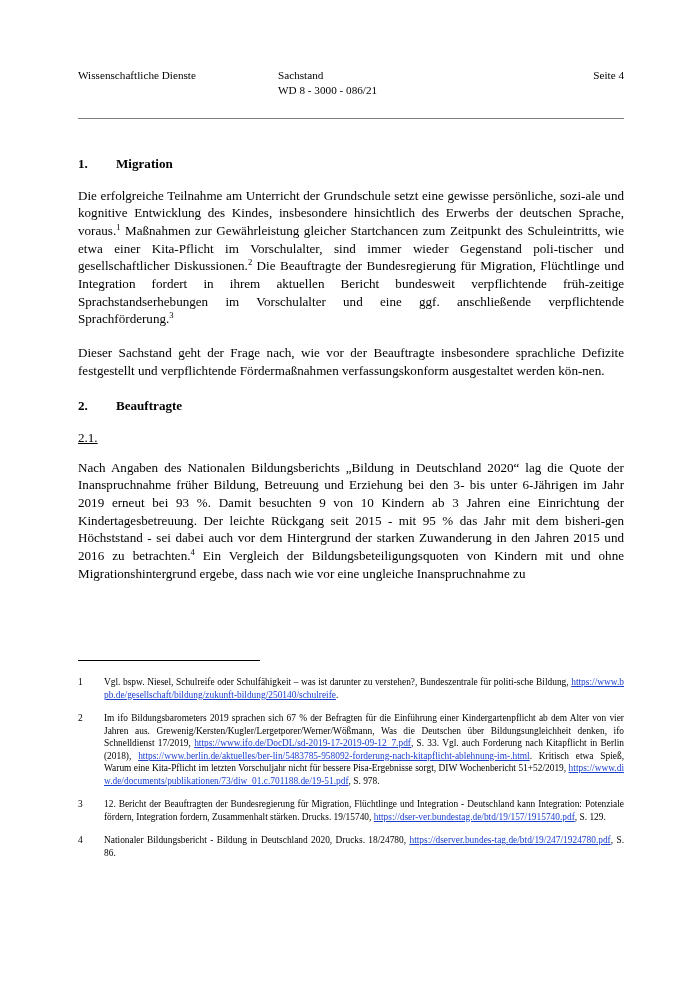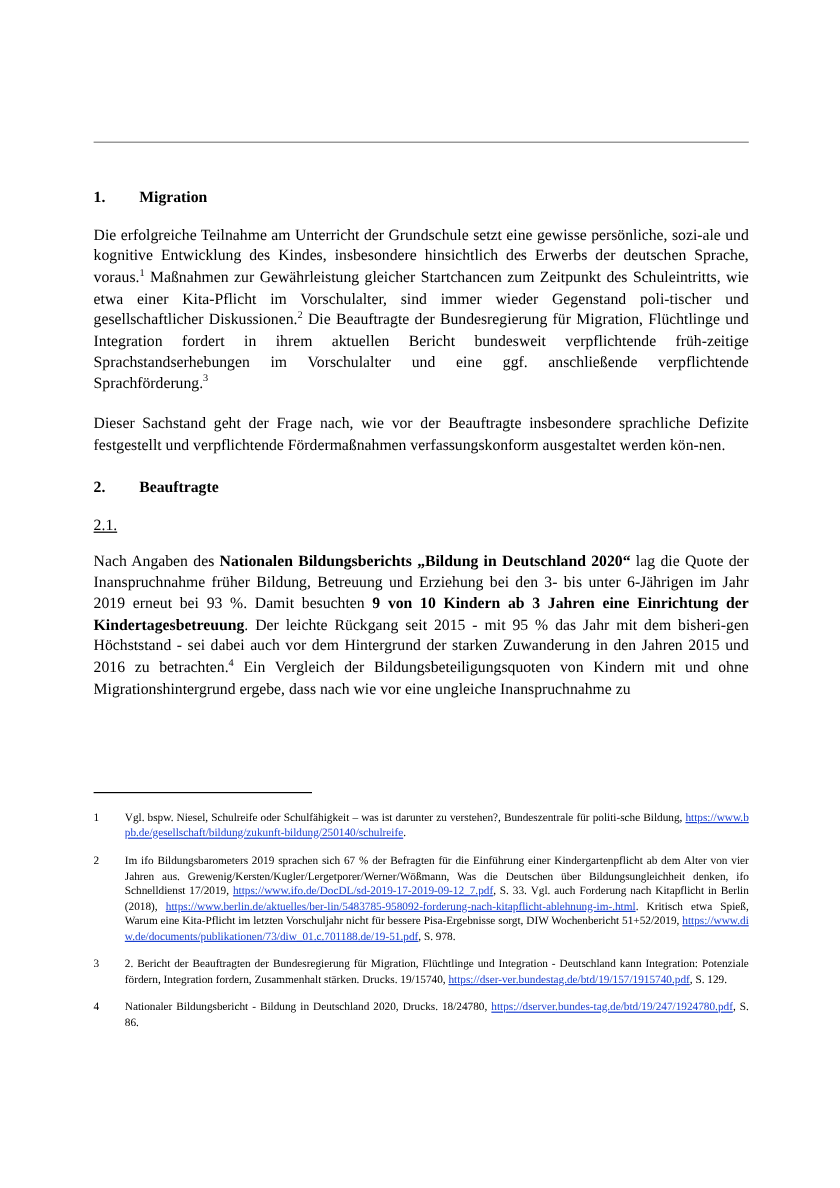--- a/index.html
+++ b/index.html
@@ -85,21 +85,21 @@
     width: 38px;
     flex: 0 0 38px;
     text-decoration: underline;
   }
   p.para {
     margin: 0 0 16px 0;
   }
   p.para.tight {
     margin-bottom: 18px;
   }
-  b { font-weight: bold; }
+  b { font-weight: normal; }
   sup {
     font-size: 8.6px;
     vertical-align: super;
     line-height: 0;
   }
   
   .fn-rule {
     position: absolute;
     top: 660px;
     left: 78px;
@@ -131,20 +131,30 @@
     color: #1a3fd0;
     text-decoration: underline;
     word-break: break-all;
   }
 </style>
 </head>
 <body>
 
 <div class="page">
 
+  <div class="header">
+    <div class="header-row">
+      <div class="hdr-left">Wissenschaftliche Dienste</div>
+      <div class="hdr-center">
+        <div>Sachstand</div>
+        <div class="hdr-sub">WD 8 - 3000 - 086/21</div>
+      </div>
+      <div class="hdr-right">Seite 4</div>
+    </div>
+  </div>
   <div class="header-rule"></div>
 
   <div class="content">
 
     <div class="heading">
       <span class="num">1.</span>
       <span>Migration</span>
     </div>
 
     <p class="para"><span>Die erfolgreiche Teilnahme am Unterricht der Grundschule setzt eine gewisse persönliche, sozi-ale und kognitive Entwicklung des Kindes, insbesondere hinsichtlich des Erwerbs der deutschen Sprache, voraus.</span><sup>1</sup><span> Maßnahmen zur Gewährleistung gleicher Startchancen zum Zeitpunkt des Schuleintritts, wie etwa einer Kita-Pflicht im Vorschulalter, sind immer wieder Gegenstand poli-tischer und gesellschaftlicher Diskussionen.</span><sup>2</sup><span> Die Beauftragte der Bundesregierung für Migration, Flüchtlinge und Integration fordert in ihrem aktuellen Bericht bundesweit verpflichtende früh-zeitige Sprachstandserhebungen im Vorschulalter und eine ggf. anschließende verpflichtende Sprachförderung.</span><sup>3</sup></p>
@@ -169,21 +179,21 @@
       <div class="fn">
         <div class="fn-num">1</div>
         <div class="fn-text"><span>Vgl. bspw. Niesel, Schulreife oder Schulfähigkeit – was ist darunter zu verstehen?, Bundeszentrale für politi-sche Bildung, </span><a class="link" href="#">https://www.bpb.de/gesellschaft/bildung/zukunft-bildung/250140/schulreife</a><span>.</span></div>
       </div>
       <div class="fn">
         <div class="fn-num">2</div>
         <div class="fn-text"><span>Im ifo Bildungsbarometers 2019 sprachen sich 67 % der Befragten für die Einführung einer Kindergartenpflicht ab dem Alter von vier Jahren aus. Grewenig/Kersten/Kugler/Lergetporer/Werner/Wößmann, Was die Deutschen über Bildungsungleichheit denken, ifo Schnelldienst 17/2019, </span><a class="link" href="#">https://www.ifo.de/DocDL/sd-2019-17-2019-09-12_7.pdf</a><span>, S. 33. Vgl. auch Forderung nach Kitapflicht in Berlin (2018), </span><a class="link" href="#">https://www.berlin.de/aktuelles/ber-lin/5483785-958092-forderung-nach-kitapflicht-ablehnung-im-.html</a><span>. Kritisch etwa Spieß, Warum eine Kita-Pflicht im letzten Vorschuljahr nicht für bessere Pisa-Ergebnisse sorgt, DIW Wochenbericht 51+52/2019, </span><a class="link" href="#">https://www.diw.de/documents/publikationen/73/diw_01.c.701188.de/19-51.pdf</a><span>, S. 978.</span></div>
       </div>
       <div class="fn">
         <div class="fn-num">3</div>
-        <div class="fn-text"><span>2. Bericht der Beauftragten der Bundesregierung für Migration, Flüchtlinge und Integration - Deutschland kann Integration: Potenziale fördern, Integration fordern, Zusammenhalt stärken. Drucks. 19/15740, </span><a class="link" href="#">https://dser-ver.bundestag.de/btd/19/157/1915740.pdf</a><span>, S. 129.</span></div>
+        <div class="fn-text"><span>12. Bericht der Beauftragten der Bundesregierung für Migration, Flüchtlinge und Integration - Deutschland kann Integration: Potenziale fördern, Integration fordern, Zusammenhalt stärken. Drucks. 19/15740, </span><a class="link" href="#">https://dser-ver.bundestag.de/btd/19/157/1915740.pdf</a><span>, S. 129.</span></div>
       </div>
       <div class="fn">
         <div class="fn-num">4</div>
         <div class="fn-text"><span>Nationaler Bildungsbericht - Bildung in Deutschland 2020, Drucks. 18/24780, </span><a class="link" href="#">https://dserver.bundes-tag.de/btd/19/247/1924780.pdf</a><span>, S. 86.</span></div>
       </div>
     </div>
 
 </div>
 
 </body></html>

